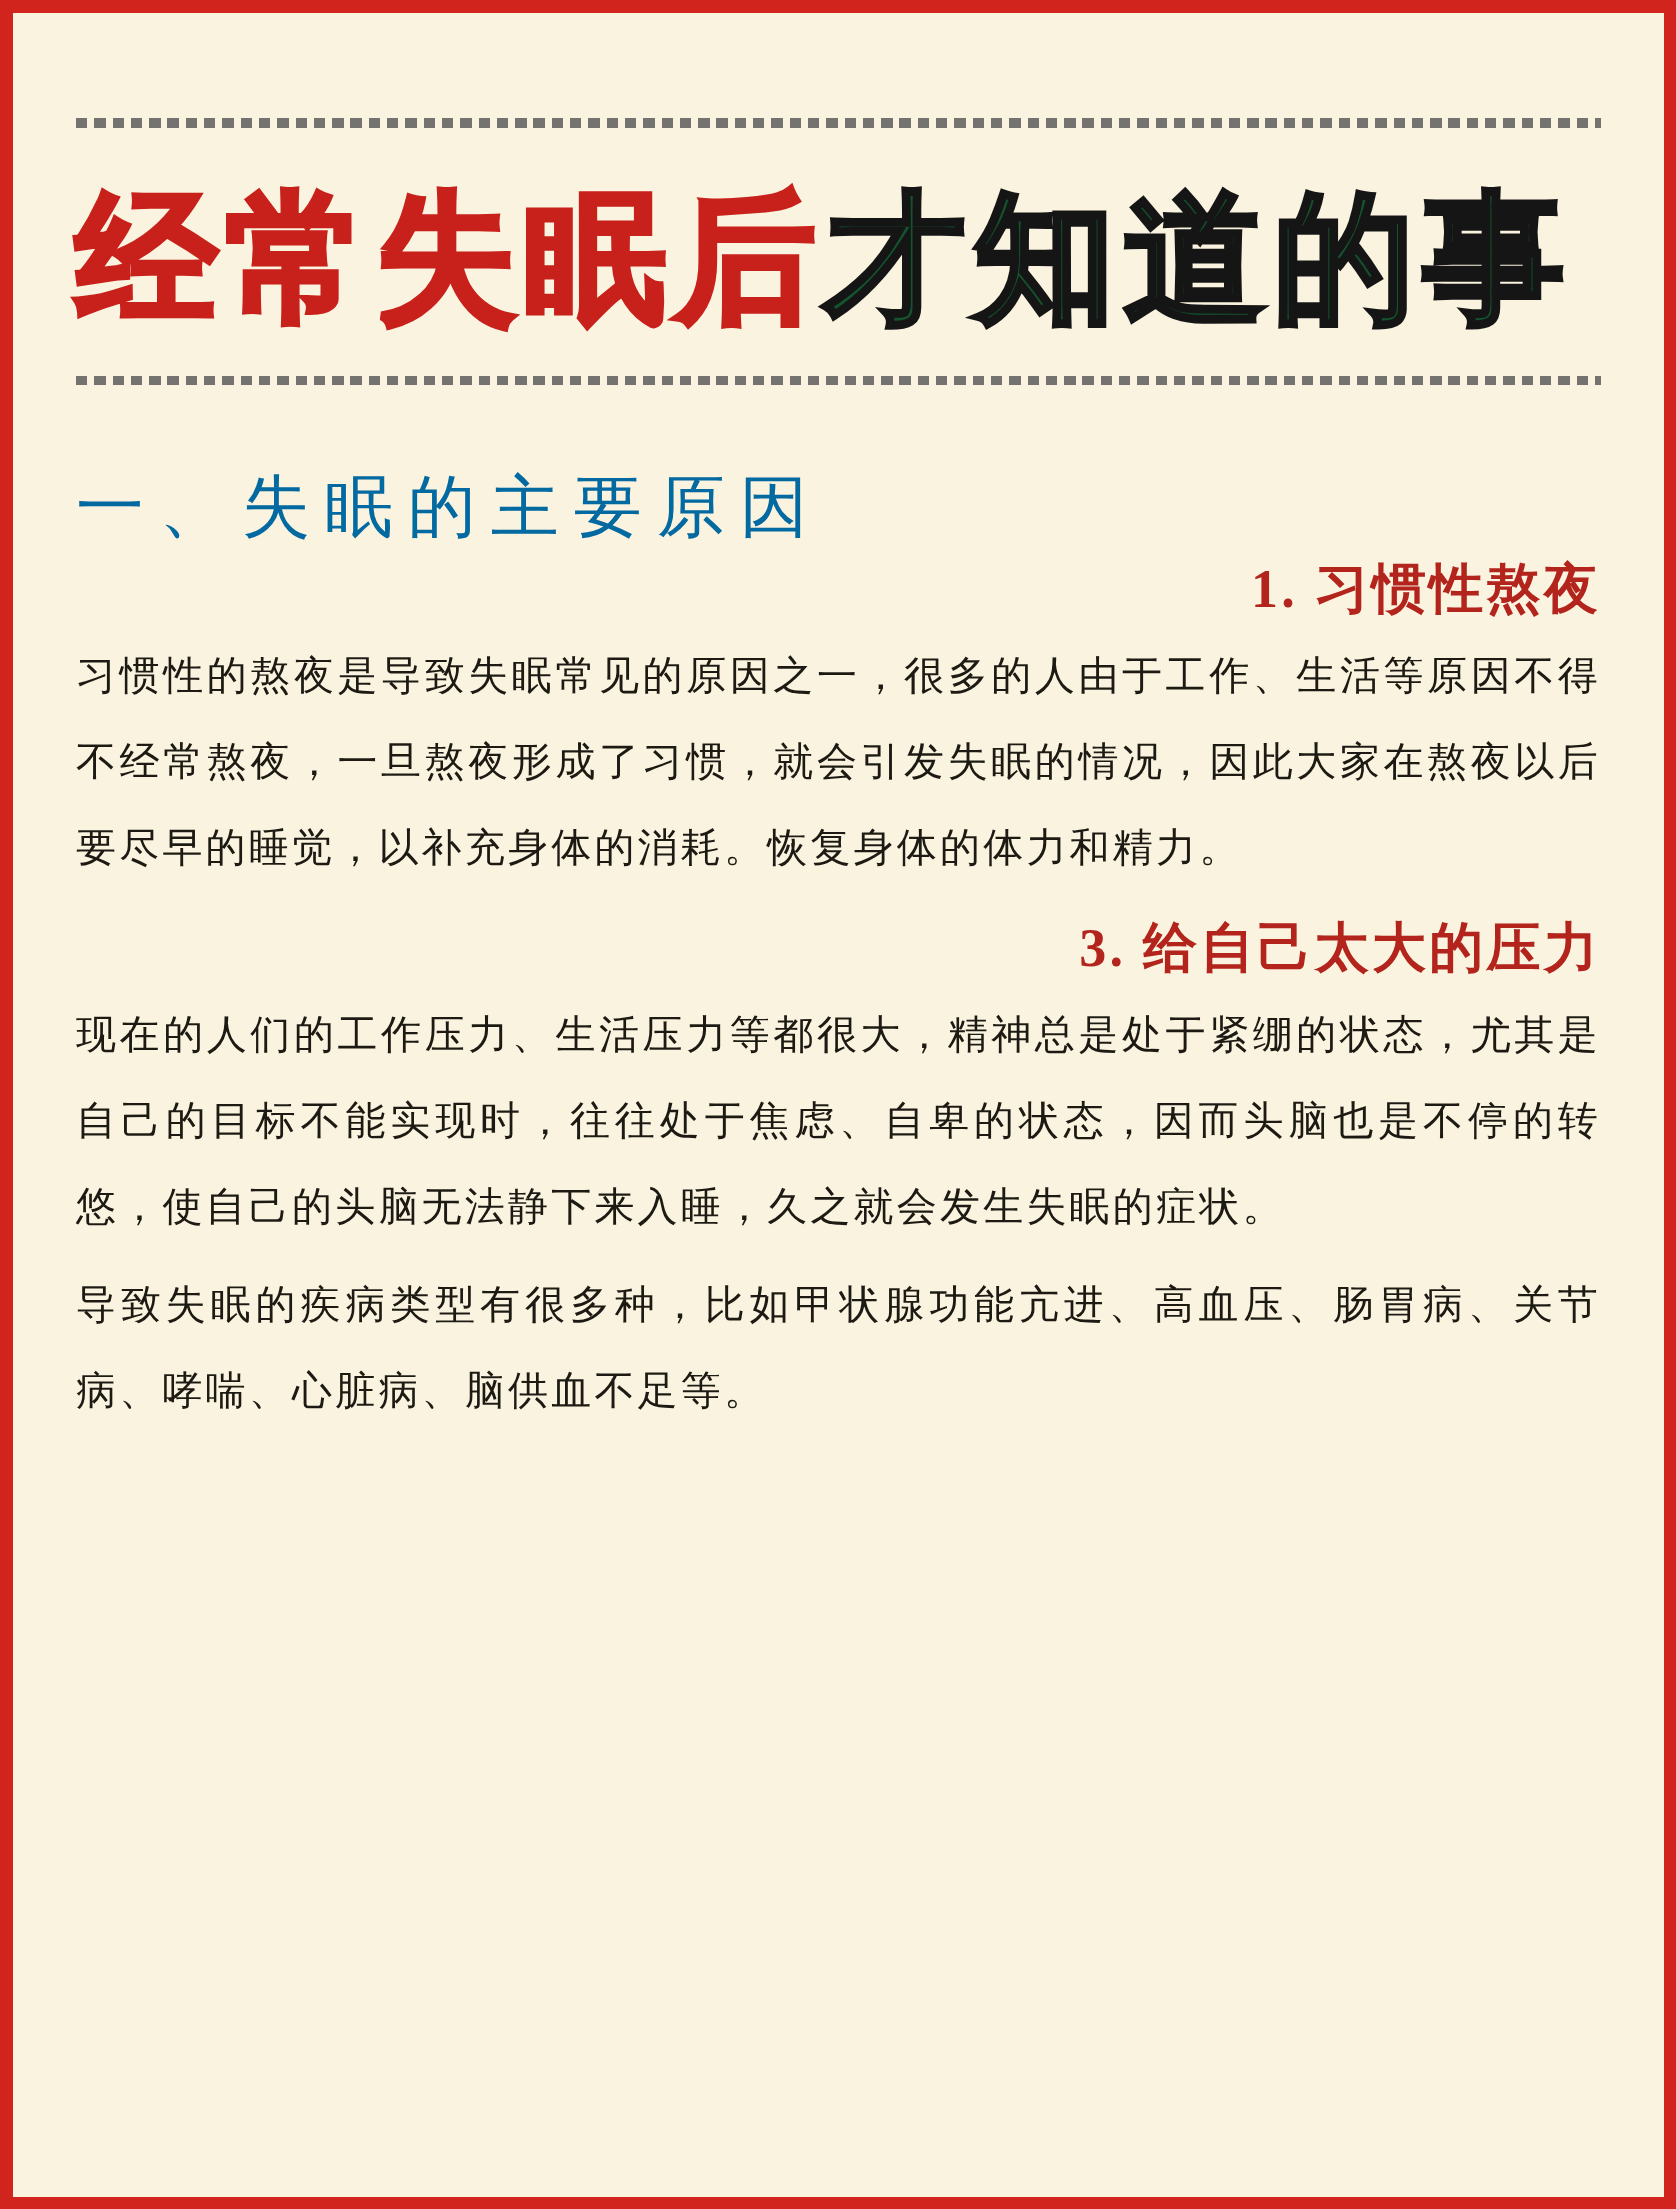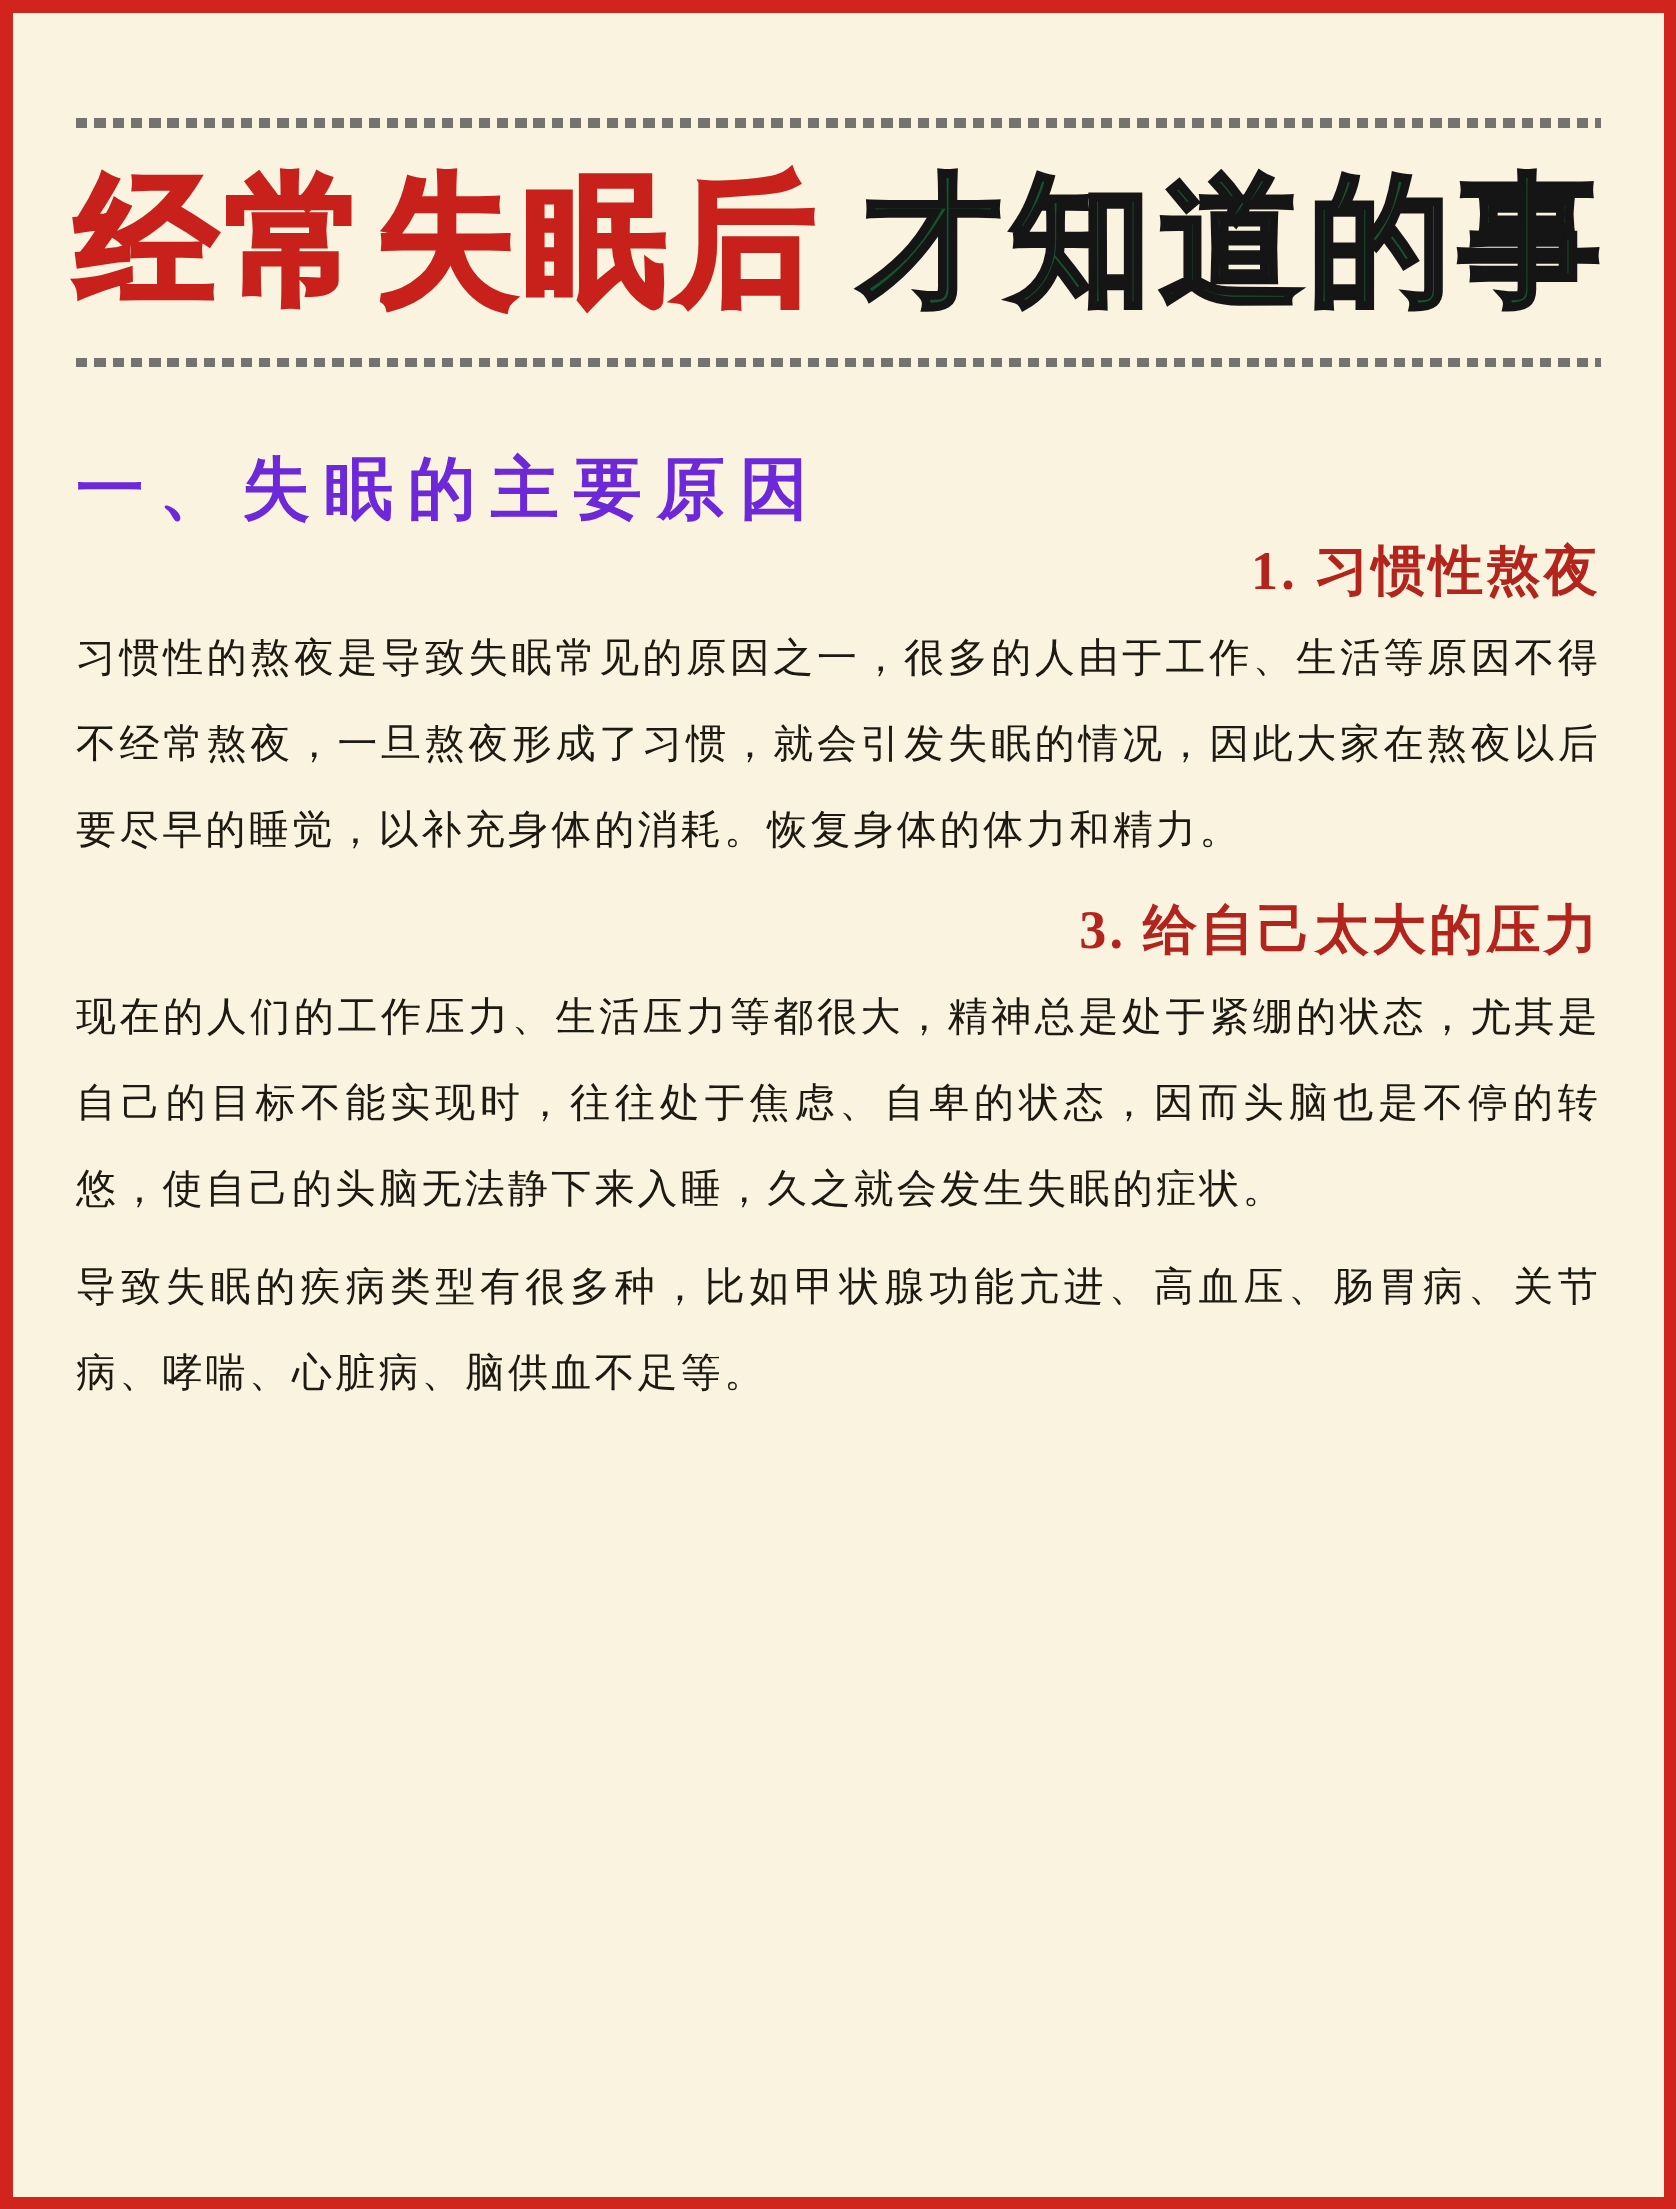--- a/index.html
+++ b/index.html
@@ -16,41 +16,40 @@
     padding: 0 63px;
   }
   .divider {
     height: 9.6px;
     background: repeating-linear-gradient(90deg, #5c5c5c 0 11.4px, rgba(0,0,0,0) 11.4px 18.3px);
     opacity: 0.85;
   }
   .divider.top { margin-top: 105px; }
   .divider.bottom { margin-top: 35px; }
   .main-title {
-    margin-top: 31px;
+    margin-top: 49px;
     height: 164px;
     display: flex;
     align-items: center;
     white-space: nowrap;
     font-family: "Liberation Sans", "DejaVu Sans", sans-serif;
     font-weight: 900;
     font-size: 141px;
     line-height: 1;
     letter-spacing: 8.7px;
-    gap: 36px;
     -webkit-text-stroke: 4.4px currentColor;
   }
   .title-red   { color: #c8211b; -webkit-text-stroke: 4.4px #c8211b; }
   .title-black { color: #14532d; -webkit-text-stroke: 4.4px #151515; }
   .section-heading {
     margin-top: 82px;
     font-size: 68px;
     line-height: 80px;
-    font-weight: bold;
-    color: #6d28d9;
+    font-weight: normal;
+    color: #0369a1;
     letter-spacing: 0.22em;
   }
   .cause-heading {
     margin-top: 26px;
     font-size: 54px;
     line-height: 63px;
     font-weight: bold;
     color: #b2241c;
     letter-spacing: 0.06em;
     text-align: right;

